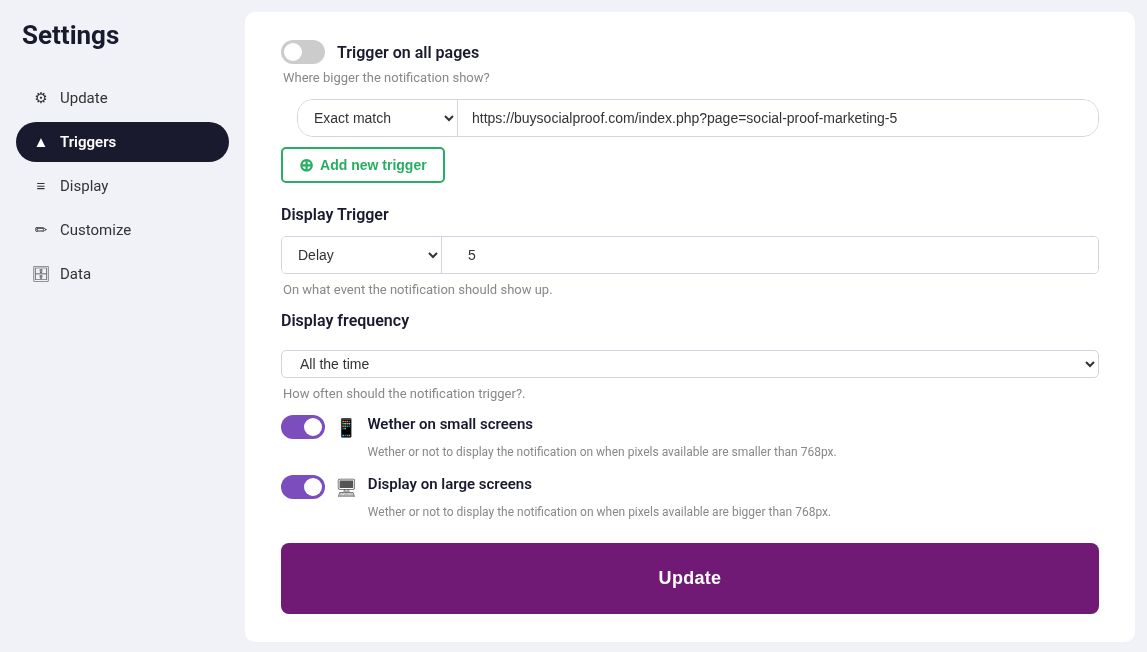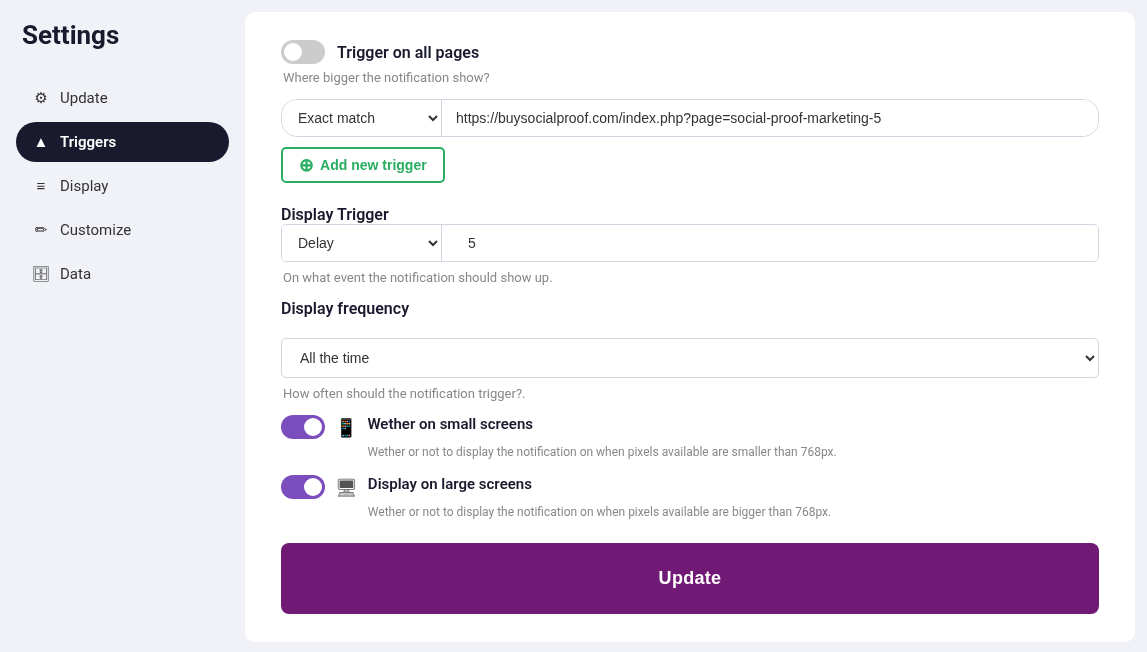--- a/index.html
+++ b/index.html
@@ -108,20 +108,21 @@
       margin-bottom: 14px;
       padding-left: 2px;
     }
     .trigger-row {
       display: flex;
       gap: 0;
       border: 1px solid #d0d5e0;
       border-radius: 16px;
       overflow: hidden;
       margin-bottom: 10px;
+      margin-left: 16px;
     }
     .trigger-select {
       border: none;
       border-right: 1px solid #d0d5e0;
       padding: 9px 12px;
       font-size: 14px;
       color: #333;
       background: #fff;
       cursor: pointer;
       outline: none;
@@ -150,20 +151,21 @@
       margin-bottom: 22px;
     }
     .add-trigger-icon {
       font-size: 18px;
       line-height: 1;
     }
     .section-title {
       font-size: 16px;
       font-weight: 600;
       color: #1a1a2e;
+      margin-bottom: 12px;
     }
     .display-trigger-row {
       display: flex;
       gap: 12px;
       border: 1px solid #d0d5e0;
       border-radius: 5px;
       overflow: hidden;
       margin-bottom: 8px;
     }
     .display-select {
@@ -182,21 +184,21 @@
       border: none;
       padding: 9px 14px;
       font-size: 14px;
       color: #333;
       outline: none;
     }
     .freq-select {
       width: 100%;
       border: 1px solid #d0d5e0;
       border-radius: 5px;
-      padding: 10px 14px;
+      padding: 4px 14px;
       font-size: 14px;
       color: #333;
       background: #fff;
       cursor: pointer;
       outline: none;
       margin-bottom: 8px;
       appearance: auto;
     }
     .screen-row {
       display: flex;

